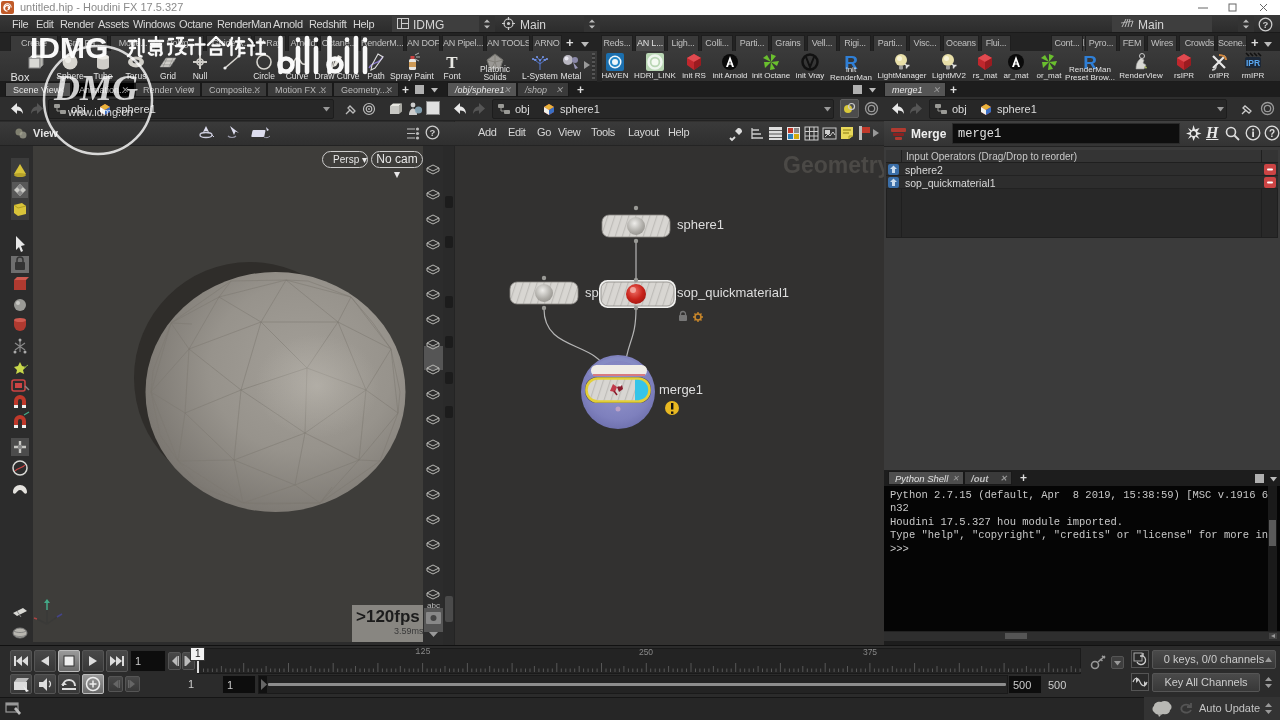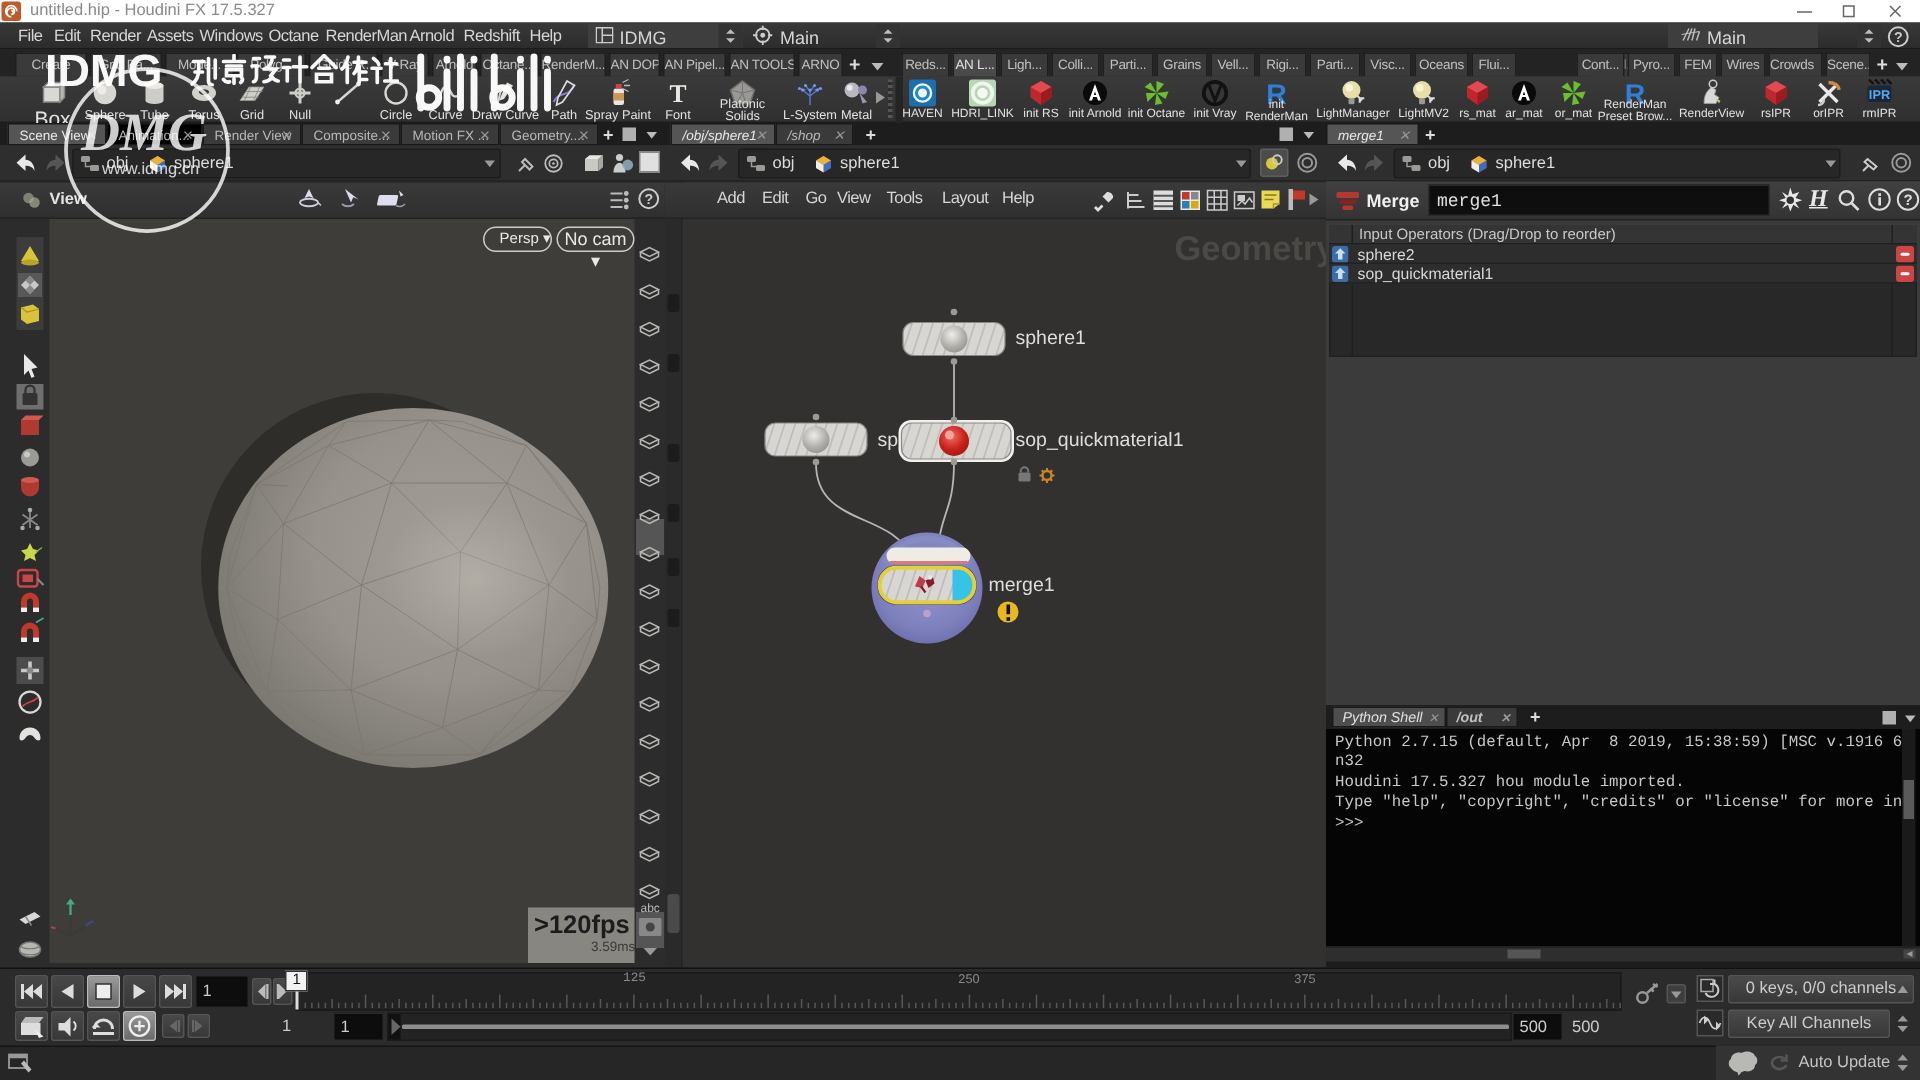--- a/index.html
+++ b/index.html
@@ -94,35 +94,35 @@
 <div class="abs" style="left:839px;top:35px;width:32px;height:16px;background:#3a3a3a;border:1px solid #1e1e1e;border-bottom:none;color:#c0c0c0;font-size:9px;letter-spacing:-0.2px;text-align:center;line-height:15px;overflow:hidden;white-space:nowrap;">Rigi...</div>
 <div class="abs" style="left:873px;top:35px;width:34px;height:16px;background:#3a3a3a;border:1px solid #1e1e1e;border-bottom:none;color:#c0c0c0;font-size:9px;letter-spacing:-0.2px;text-align:center;line-height:15px;overflow:hidden;white-space:nowrap;">Parti...</div>
 <div class="abs" style="left:909px;top:35px;width:32px;height:16px;background:#3a3a3a;border:1px solid #1e1e1e;border-bottom:none;color:#c0c0c0;font-size:9px;letter-spacing:-0.2px;text-align:center;line-height:15px;overflow:hidden;white-space:nowrap;">Visc...</div>
 <div class="abs" style="left:943px;top:35px;width:36px;height:16px;background:#3a3a3a;border:1px solid #1e1e1e;border-bottom:none;color:#c0c0c0;font-size:9px;letter-spacing:-0.2px;text-align:center;line-height:15px;overflow:hidden;white-space:nowrap;">Oceans</div>
 <div class="abs" style="left:981px;top:35px;width:30px;height:16px;background:#3a3a3a;border:1px solid #1e1e1e;border-bottom:none;color:#c0c0c0;font-size:9px;letter-spacing:-0.2px;text-align:center;line-height:15px;overflow:hidden;white-space:nowrap;">Flui...</div>
 <div class="abs" style="left:1061px;top:35px;width:36px;height:16px;background:#3a3a3a;border:1px solid #1e1e1e;border-bottom:none;color:#c0c0c0;font-size:9px;letter-spacing:-0.2px;line-height:15px;overflow:hidden;white-space:nowrap;">Popul...</div>
 <div class="abs" style="left:1051px;top:35px;width:32px;height:16px;background:#3a3a3a;border:1px solid #1e1e1e;border-bottom:none;color:#c0c0c0;font-size:9px;letter-spacing:-0.2px;text-align:center;line-height:15px;overflow:hidden;white-space:nowrap;">Cont...</div>
 <div class="abs" style="left:1085px;top:35px;width:32px;height:16px;background:#3a3a3a;border:1px solid #1e1e1e;border-bottom:none;color:#c0c0c0;font-size:9px;letter-spacing:-0.2px;text-align:center;line-height:15px;overflow:hidden;white-space:nowrap;">Pyro...</div>
 <div class="abs" style="left:1119px;top:35px;width:26px;height:16px;background:#3a3a3a;border:1px solid #1e1e1e;border-bottom:none;color:#c0c0c0;font-size:9px;letter-spacing:-0.2px;text-align:center;line-height:15px;overflow:hidden;white-space:nowrap;">FEM</div>
 <div class="abs" style="left:1147px;top:35px;width:30px;height:16px;background:#3a3a3a;border:1px solid #1e1e1e;border-bottom:none;color:#c0c0c0;font-size:9px;letter-spacing:-0.2px;text-align:center;line-height:15px;overflow:hidden;white-space:nowrap;">Wires</div>
-<div class="abs" style="left:1179px;top:35px;width:36px;height:16px;background:#3a3a3a;border:1px solid #1e1e1e;border-bottom:none;color:#c0c0c0;font-size:9px;letter-spacing:-0.2px;text-align:left;line-height:15px;overflow:hidden;white-space:nowrap;">Crowds</div>
+<div class="abs" style="left:1179px;top:35px;width:36px;height:16px;background:#3a3a3a;border:1px solid #1e1e1e;border-bottom:none;color:#c0c0c0;font-size:9px;letter-spacing:-0.2px;text-align:right;line-height:15px;overflow:hidden;white-space:nowrap;">Crowds</div>
 <div class="abs" style="left:1217px;top:35px;width:30px;height:16px;background:#3a3a3a;border:1px solid #1e1e1e;border-bottom:none;color:#c0c0c0;font-size:9px;letter-spacing:-0.2px;text-align:center;line-height:15px;overflow:hidden;white-space:nowrap;">Scene...</div>
 <div class="txt" style="left:1251px;top:35px;font-size:13px;color:#ddd;font-weight:bold;">+</div>
 <svg class="abs" style="left:1263px;top:41px;" width="10" height="7" viewBox="0 0 10 7">
     <path d="M1 1l4 5 4-5z" fill="#bbb"></path>
   </svg>
 <div class="abs" style="left:0;top:51px;width:1280px;height:31px;background:linear-gradient(#3a3a3a,#303030);border-bottom:1px solid #1c1c1c;"></div>
 <div class="abs" style="left:592px;top:53px;width:3px;height:26px;background:repeating-linear-gradient(#555 0 2px,#2e2e2e 2px 4px);"></div>
 <div class="abs" style="left:597px;top:51px;width:5px;height:31px;background:#242424;"></div>
 <svg class="abs" style="left:24px;top:52px;" width="22" height="20" viewBox="0 0 22 20">
     <rect x="5" y="6" width="11" height="10" fill="#d8d8d4" stroke="#888"></rect>
     <path d="M5 6l3-3h11l-3 3z" fill="#efefe9" stroke="#888"></path>
     <path d="M16 16l3-3V3l-3 3z" fill="#b8b8b2" stroke="#888"></path>
   </svg>
-<div class="txt" style="left:35px;top:71px;transform:translateX(-50%);font-size:14px;color:#e2e2e2;">Box</div>
+<div class="txt" style="left:20px;top:71px;transform:translateX(-50%);font-size:11px;color:#e2e2e2;">Box</div>
 <svg class="abs" style="left:59px;top:52px;" width="22" height="20" viewBox="0 0 22 20">
     <circle cx="11" cy="10" r="7.5" fill="#d8d6d0"></circle>
     <circle cx="9" cy="8" r="3" fill="#f2f1ec" opacity="0.8"></circle>
   </svg>
 <div class="txt" style="left:70px;top:71px;transform:translateX(-50%);font-size:8.5px;color:#e2e2e2;">Sphere</div>
 <svg class="abs" style="left:92px;top:52px;" width="22" height="20" viewBox="0 0 22 20">
     <path d="M5 5v10a6 2.4 0 0 0 12 0V5" fill="#cfcdc8"></path>
     <ellipse cx="11" cy="5" rx="6" ry="2.4" fill="#eceae4"></ellipse>
   </svg>
 <div class="txt" style="left:103px;top:71px;transform:translateX(-50%);font-size:8.5px;color:#e2e2e2;">Tube</div>

